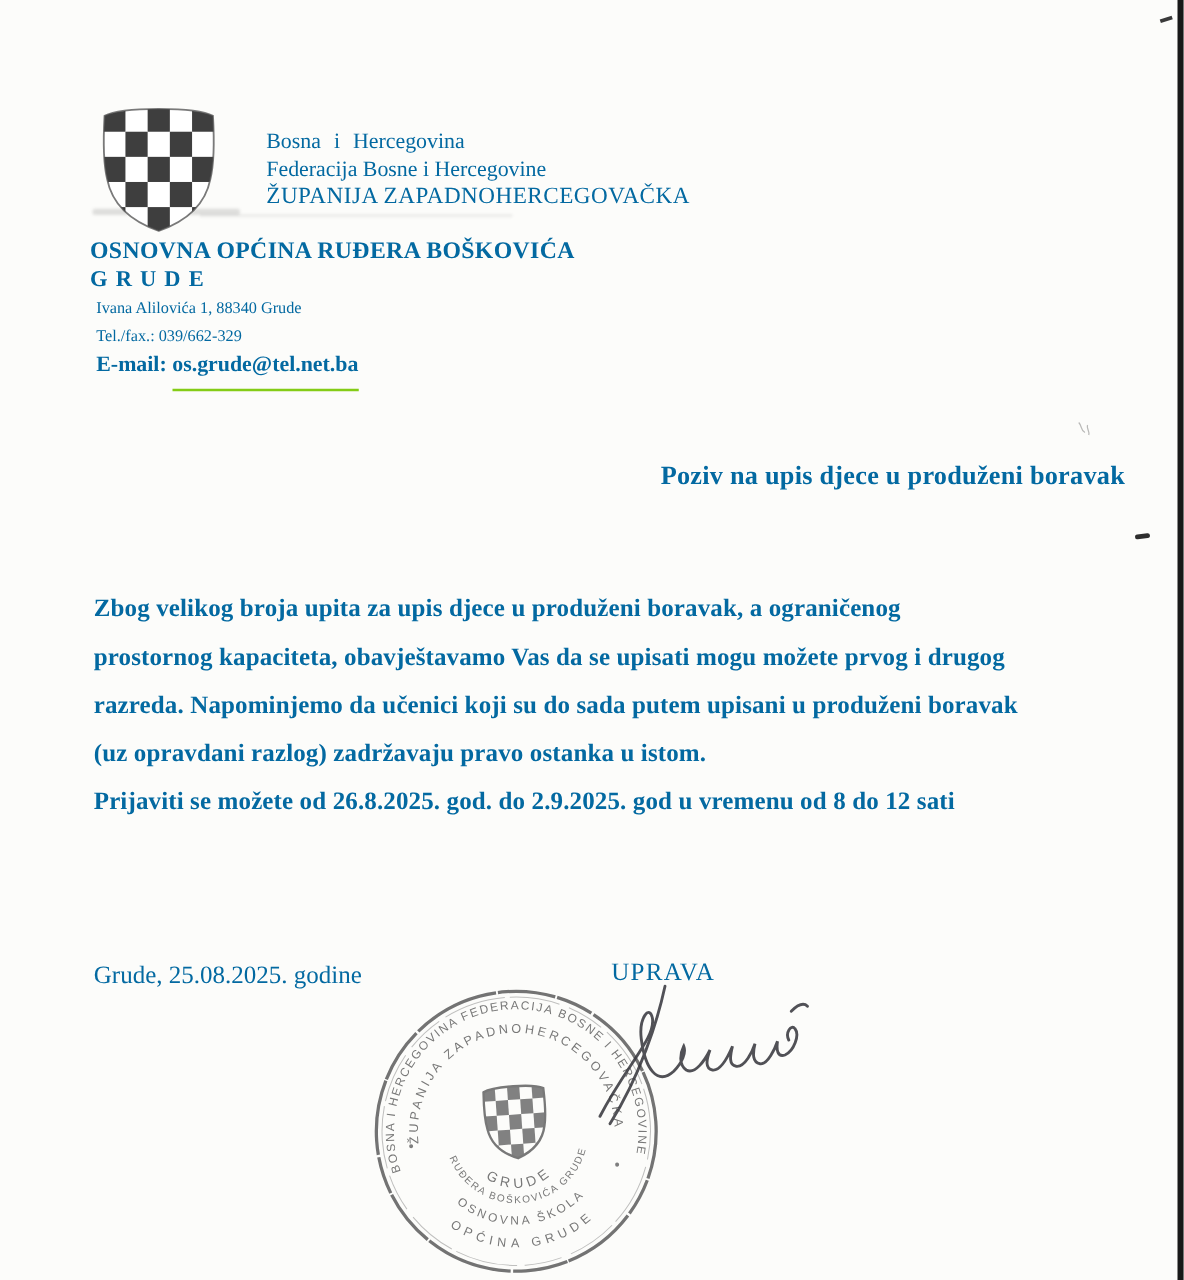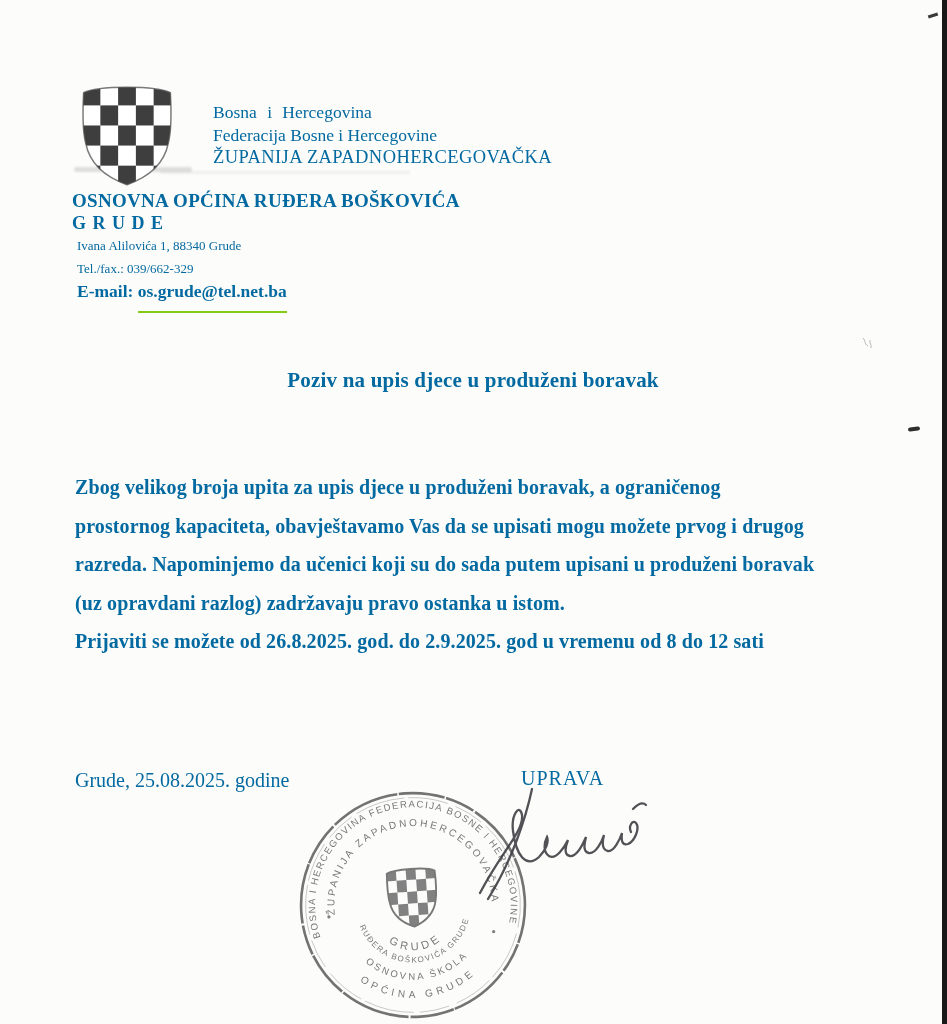--- a/index.html
+++ b/index.html
@@ -32,29 +32,29 @@
 
   
   .school{left:72px;top:189px;}
   .school-name{font-size:19px;font-weight:bold;letter-spacing:.3px;line-height:23px;}
   .school-city{font-size:18px;font-weight:bold;line-height:23px;letter-spacing:1px;}
   .school-address,.school-phone{font-size:13px;line-height:22.5px;padding-left:5px;}
   .email-line{font-size:17.5px;font-weight:bold;line-height:23px;padding-left:5px;}
   .email-line .email{text-decoration:none;border-bottom:2px solid #84cc16;padding-bottom:10px;}
 
   
-  .doc-title{left:0;top:368px;width:900px;text-align:center;
-    font-size:21px;font-weight:bold;letter-spacing:.2px;padding-left:23px;}
+  .doc-title{left:0;top:368px;width:900px;text-align:right;
+    font-size:21px;font-weight:bold;letter-spacing:.2px;}
 
   
   .body-text{left:75px;top:468px;font-size:20px;line-height:38.5px;letter-spacing:.1px;font-weight:bold;}
 
   
   .place-date{left:75px;top:769px;font-size:20px;}
-  .signoff{left:489px;top:767px;font-size:20px;letter-spacing:1px;margin-left:32px;}
+  .signoff{left:489px;top:767px;font-size:20px;letter-spacing:1px;}
 
   
   .stamp{left:292px;top:784px;width:242px;height:242px;transform:rotate(-4deg);opacity:.86;}
   .stamp text{font-family:"Liberation Sans","DejaVu Sans",sans-serif;fill:#636363;}
   .signature{left:452px;top:779px;}
 </style>
 </head>
 <body>
 
 <div class="page">

